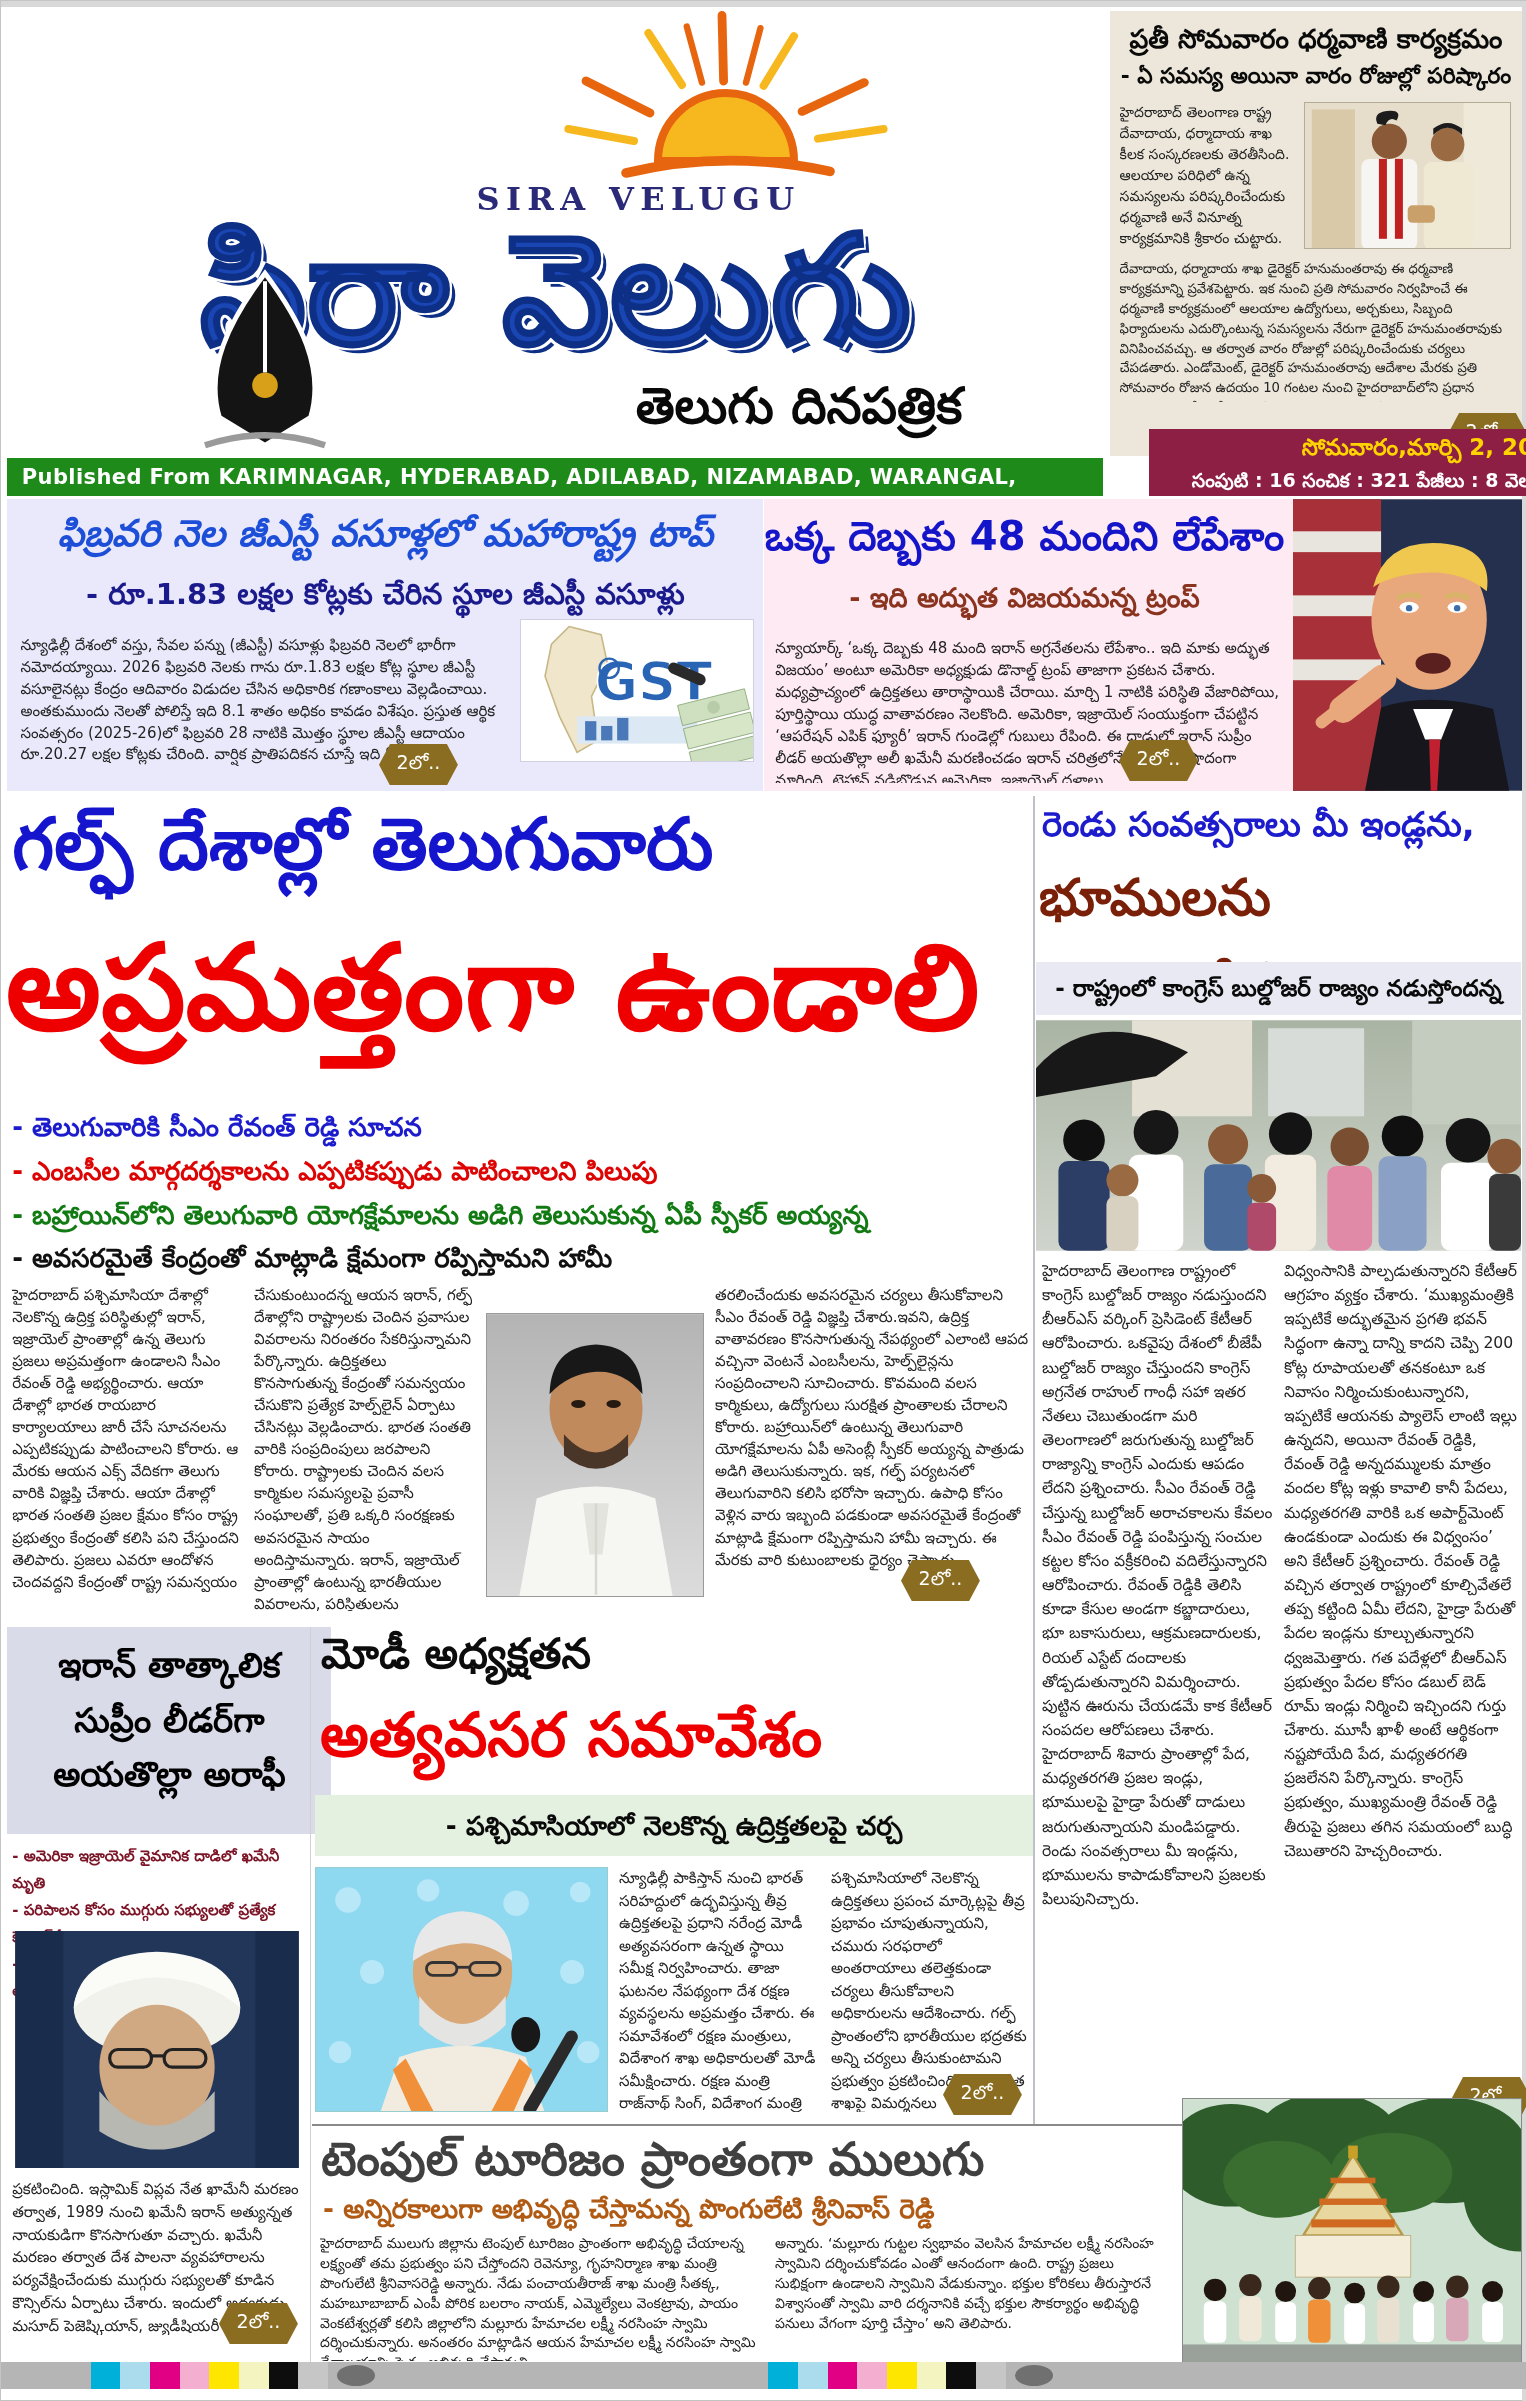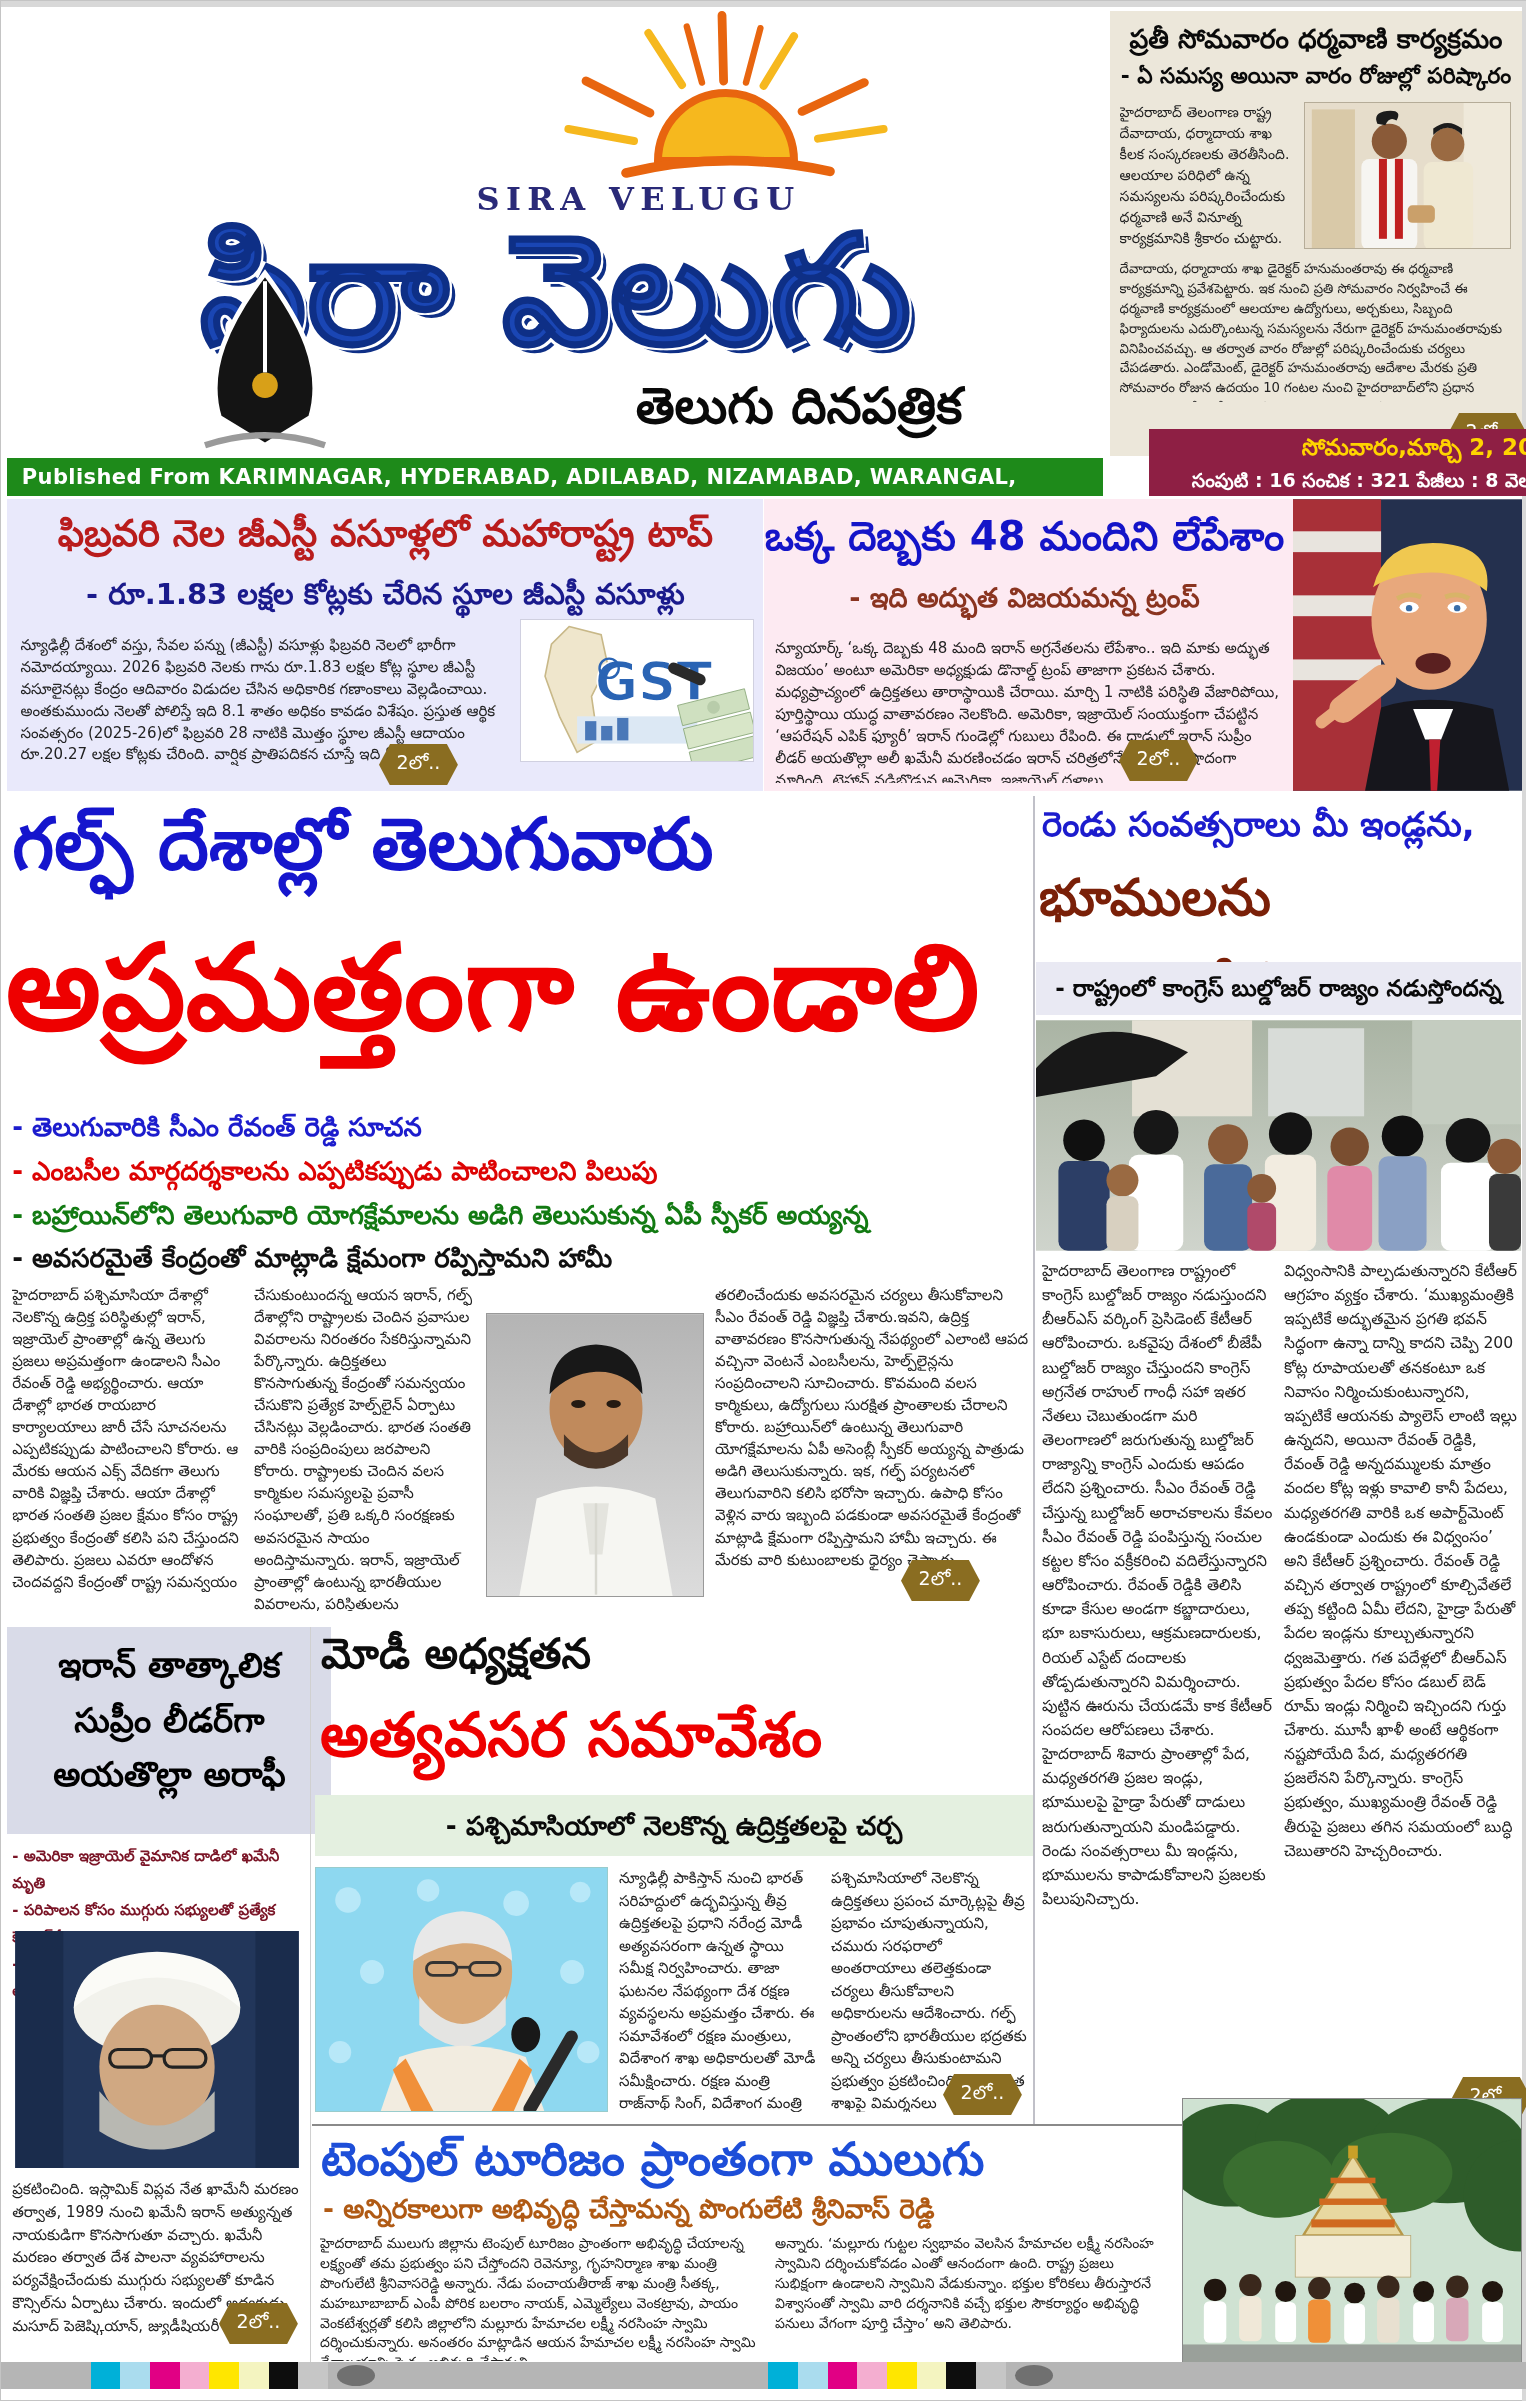--- a/index.html
+++ b/index.html
@@ -28,21 +28,21 @@
   .dharma-photo { width:207px; height:147px; border:0.8px solid #b5ac98; overflow:hidden; background:#e8e0d0; }
   .dharma-body2 { margin-top:8px; font-size:13.2px; line-height:1.5; color:#222; height:143px; overflow:hidden; }
   
   .green-bar { left:6.4px; top:457px; width:1096px; height:38px; background:#1e8a1a; color:#fff; font-weight:bold;
                font-size:21px; line-height:38px; padding-left:14.4px; letter-spacing:0.4px; }
   .date-box { left:1148px; top:428px; width:417px; height:67px; background:#8e1f44; text-align:right; }
   .date-line { color:#ffd400; font-size:23px; font-weight:bold; margin-top:4.8px; }
   .issue-line { color:#ffffff; font-size:19px; font-weight:bold; margin-top:3.2px; }
   
   .art-gst { left:6.4px; top:498px; width:756px; height:292px; background:#e9e9fb; }
-  .art-gst h1 { font-size:37px; text-align:center; padding-top:13px; color:#b91c1c; }
+  .art-gst h1 { font-size:37px; text-align:center; padding-top:13px; color:#1d4ed8;font-style:italic; }
   .art-gst h2 { font-size:29px; text-align:center; margin-top:13px; color:#1a1a8c; }
   .gst-body { position:absolute; left:13px; top:136px; width:490px; font-size:15px; line-height:1.46; color:#222; height:143px; overflow:hidden; }
   .gst-art { position:absolute; left:513px; top:120px; width:234px; height:143px; background:#fff; border:0.8px solid #d0d0e0; overflow:hidden; }
   .art-trump { left:763px; top:498px; width:664px; height:292px; background:#fdeaf2; }
   .art-trump h1 { font-size:40px; text-align:center; width:521px; padding-top:14.4px; color:#1414c8; }
   .art-trump h2 { font-size:27px; text-align:center; width:521px; margin-top:13px; color:#8a3420; }
   .trump-body { position:absolute; left:11.2px; top:138px; width:509px; font-size:15px; line-height:1.47; color:#222; height:146px; overflow:hidden; }
   .trump-photo { position:absolute; left:529px; top:0px; width:229px; height:292px; overflow:hidden; }
   
   .gulf-h1 { left:11.2px; top:801px; width:881px; font-size:72px; font-weight:bold; color:#1515cd; }
@@ -77,21 +77,21 @@
   .modi-h1 { left:320px; top:1628px; width:705px; font-size:42px; font-weight:bold; color:#0c0c0c; }
   .modi-h2 { left:319px; top:1681px; width:711px; font-size:61px; font-weight:bold; color:#ee0000; line-height:1.75; }
   .modi-sub { left:314px; top:1794px; width:718px; height:61px; background:#e4f0e0; text-align:center;
               font-size:26.4px; font-weight:bold; color:#0a0a0a; line-height:61px; }
   .modi-photo { left:314px; top:1866px; width:293px; height:245px; overflow:hidden; border:0.8px solid #9cc; }
   .modi-col { font-size:15px; line-height:1.5; color:#222; overflow:hidden; }
   .modi-c1 { left:618px; top:1866px; width:199px; height:245px; }
   .modi-c2 { left:830px; top:1866px; width:200px; height:245px; }
   
   .hline-temple { left:311px; top:2123px; width:1210px; height:2.4px; background:#8a8a8a; }
-  .temple-h1 { left:320px; top:2131px; width:852px; font-size:46px; font-weight:bold; color:#1d4ed8; }
+  .temple-h1 { left:320px; top:2131px; width:852px; font-size:46px; font-weight:bold; color:#404040; }
   .temple-h2 { left:322px; top:2192px; width:849px; font-size:26.4px; font-weight:bold; color:#b05a14; }
   .temple-col { font-size:14px; line-height:1.42; color:#222; overflow:hidden; }
   .temple-c1 { left:319px; top:2233px; width:441px; height:127px; }
   .temple-c2 { left:774px; top:2233px; width:396px; height:127px; }
   .temple-photo { left:1181px; top:2097px; width:340px; height:268px; overflow:hidden; border:0.8px solid #888; }
   
   .badge { position:absolute; background:#8a6d21; color:#ffffff; font-weight:normal; font-size:19px;
            padding:7.2px 17.6px; clip-path:polygon(14% 0,86% 0,100% 50%,86% 100%,14% 100%,0 50%); }
   
   .cbar { left:0; top:2361px; width:1527px; height:27px; background:#b5b5b5; }

